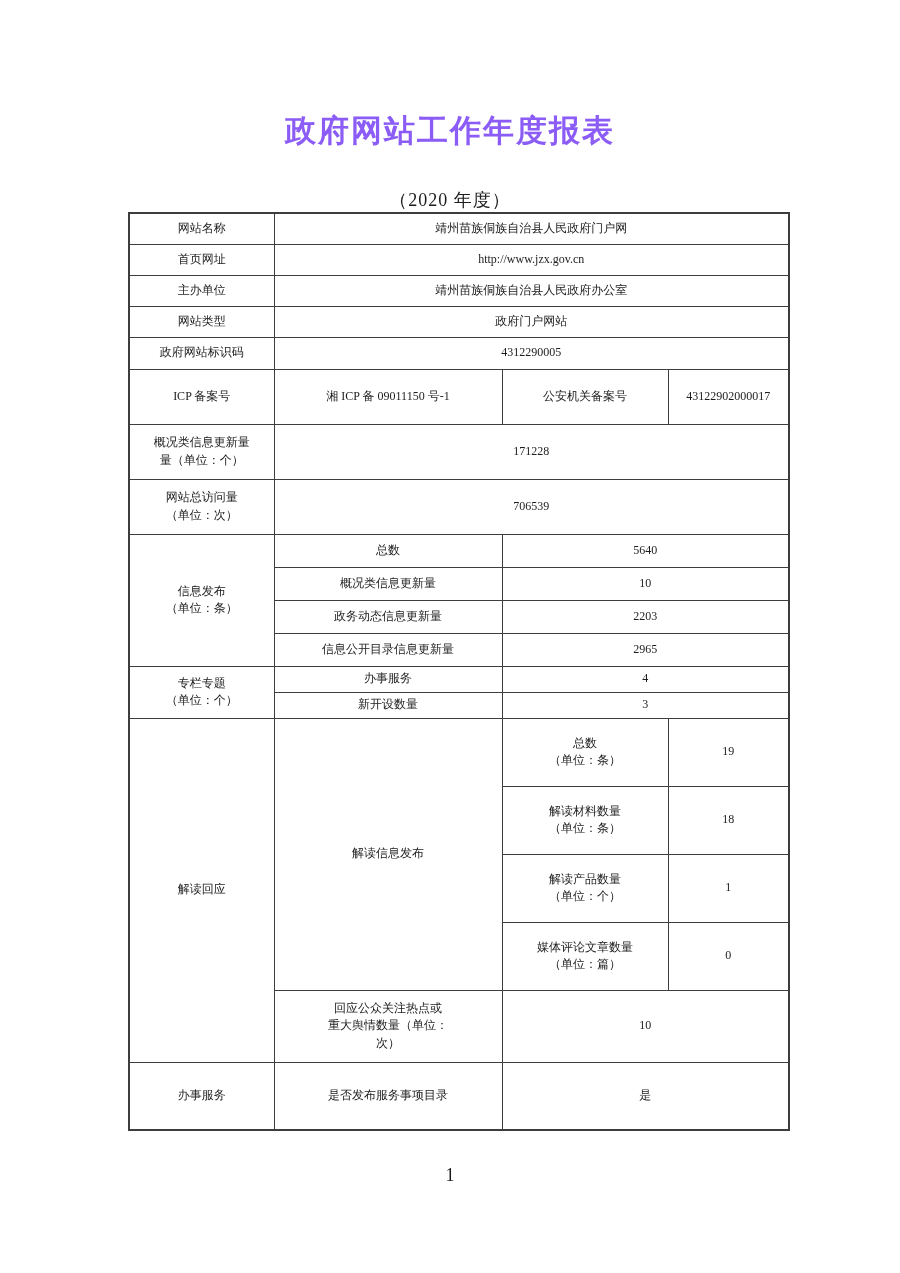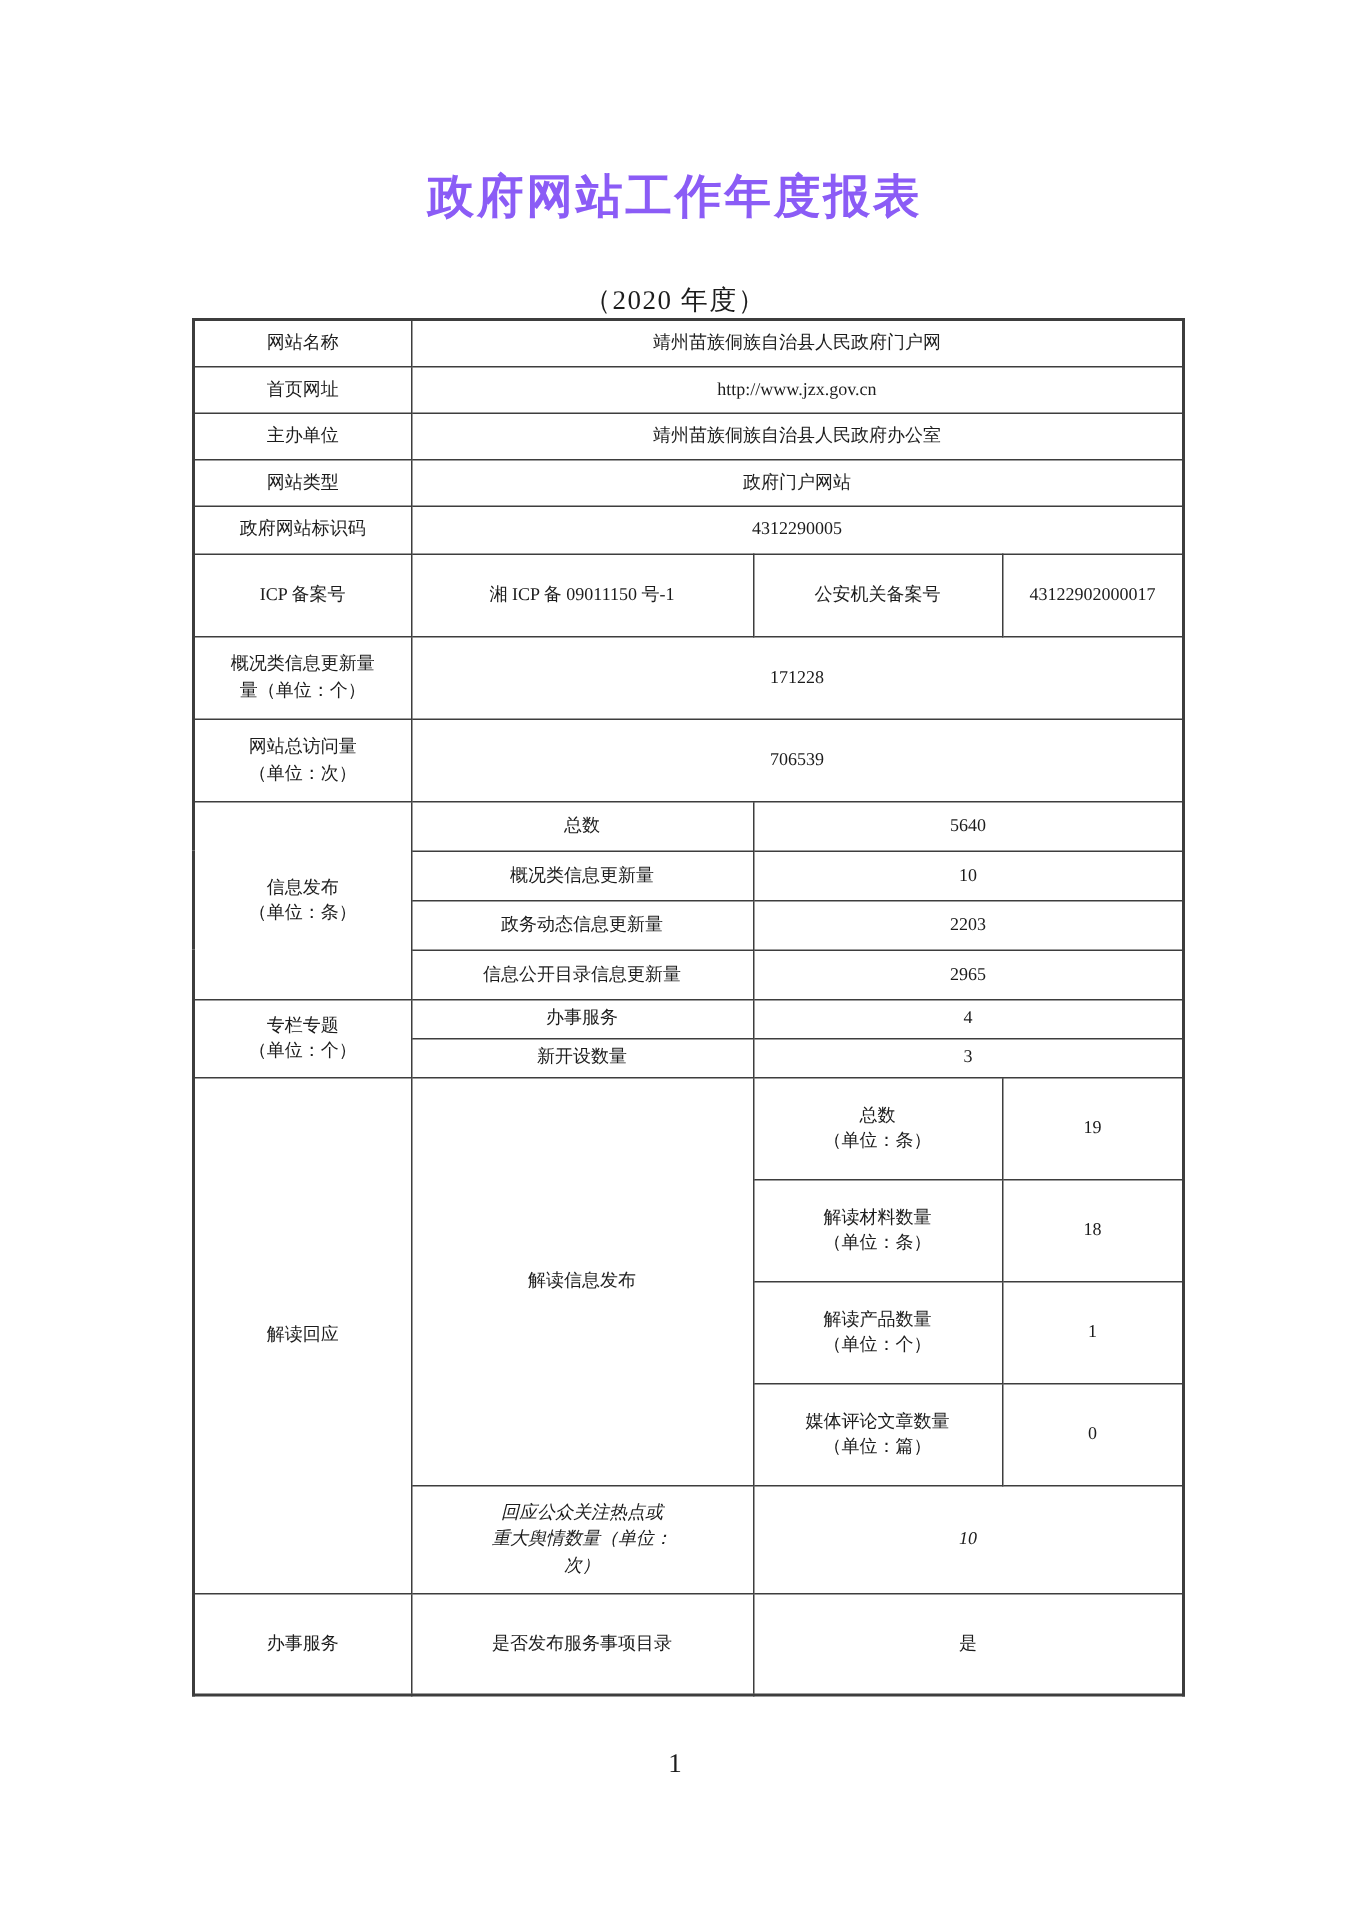--- a/index.html
+++ b/index.html
@@ -54,21 +54,21 @@
   }
   td.num { font-size: 18px; }
   td.break-all { word-break: break-all; white-space: normal; font-size: 17px; line-height: 1.35; }
 
   tr.r31 { height: 31px; }
   tr.r32 { height: 32px; }
   tr.r33 { height: 33px; }
   tr.r26 { height: 26px; }
   tr.r53 { height: 68px; }
   tr.r55 { height: 55px; }
-  tr.r72 { height: 72px; font-style: italic; }
+  tr.r72 { height: 72px; }
 
   td.va-top    { vertical-align: top; padding-top: 7px; }
   td.va-bottom { vertical-align: bottom; padding-bottom: 9px; }
 
   .page-number {
     margin-top: 34px;
     text-align: center;
     font-size: 18px;
   }
 </style>

